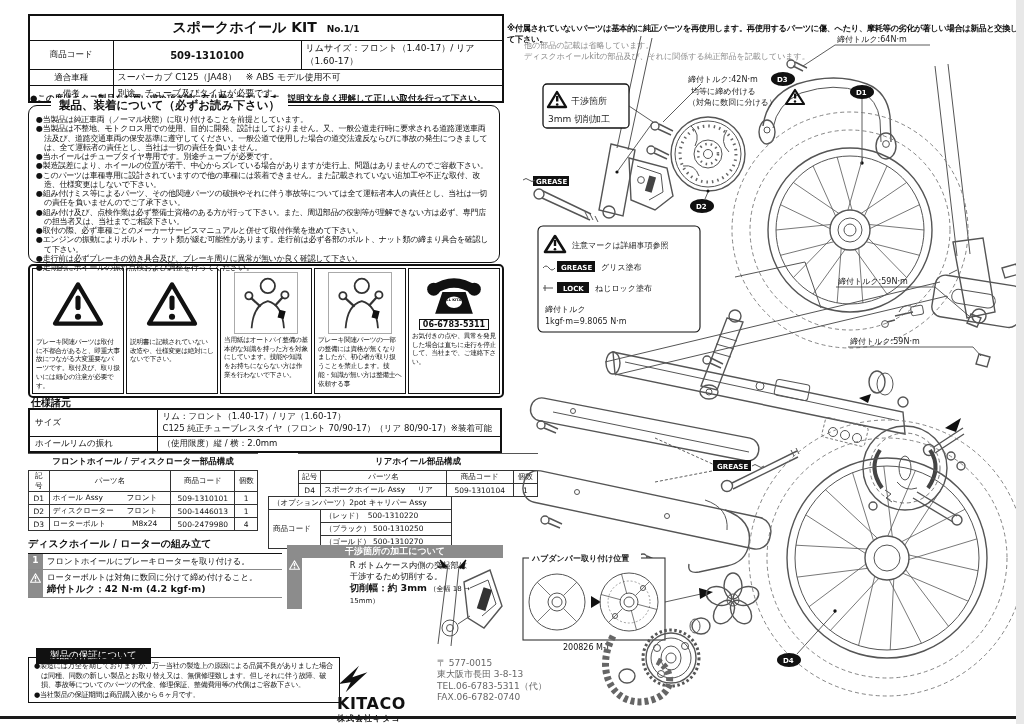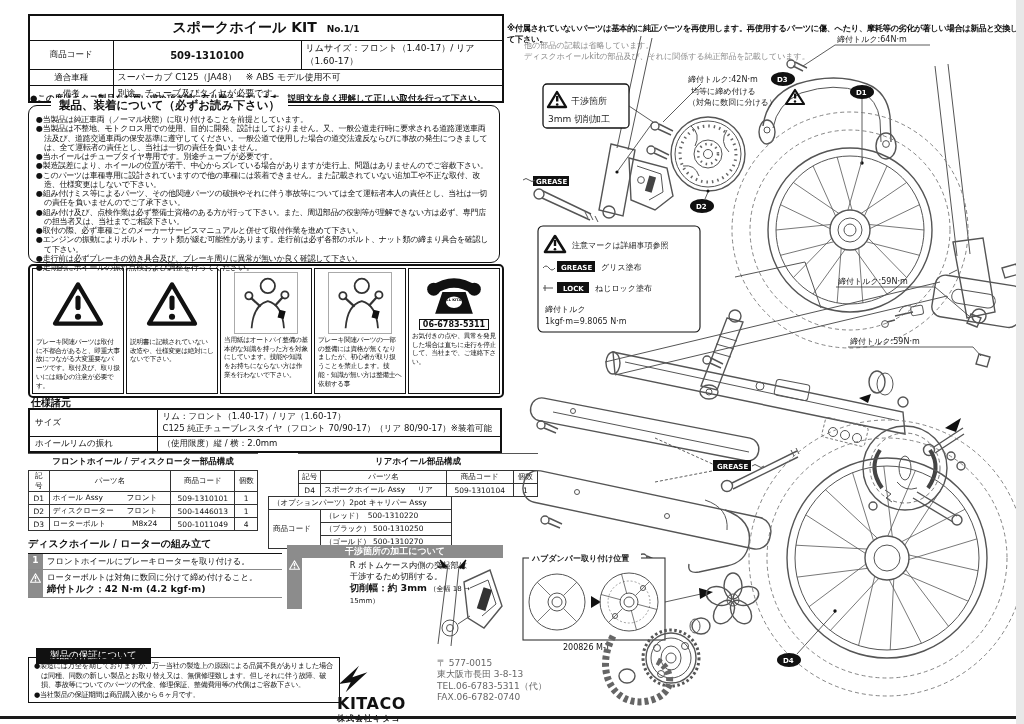--- a/index.html
+++ b/index.html
@@ -248,21 +248,21 @@
       </tr>
       <tr>
         <td>D2</td>
         <td class="nm"><span>ディスクローター</span><span class="sp">フロント</span></td>
         <td>500-1446013</td>
         <td>1</td>
       </tr>
       <tr>
         <td>D3</td>
         <td class="nm"><span>ローターボルト</span><span class="sp">M8x24</span></td>
-        <td>500-1011049</td>
+        <td>500-2479980</td>
         <td>4</td>
       </tr>
     </tbody>
       </table>
   </div>
 
   <div class="abs" style="left:262px;top:453px;width:240px;margin-left:36px;">
     <div class="ptitle">リアホイール部品構成</div>
     <table class="ptable" style="width:240px;">
       <colgroup>

